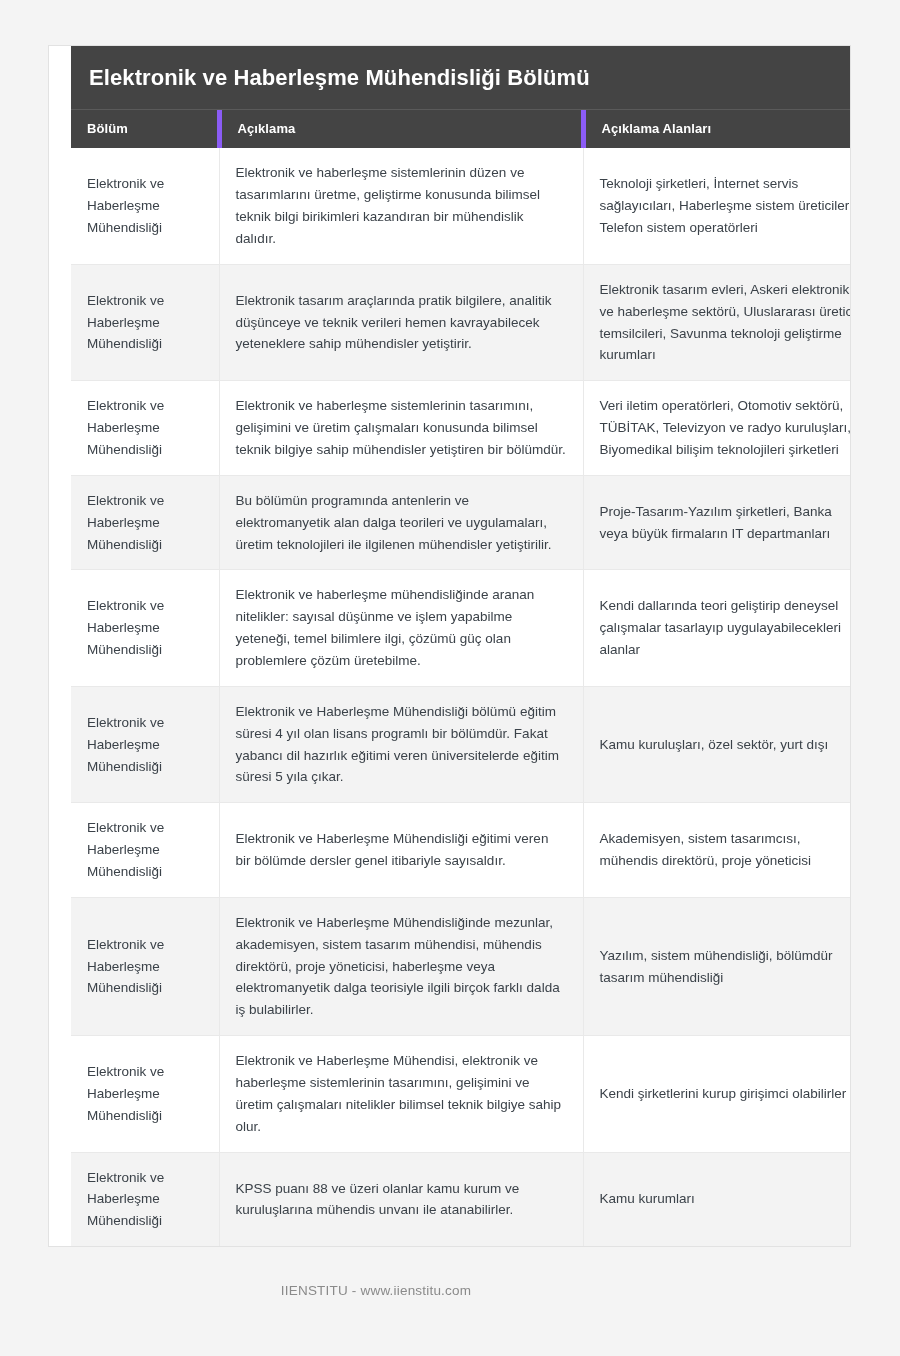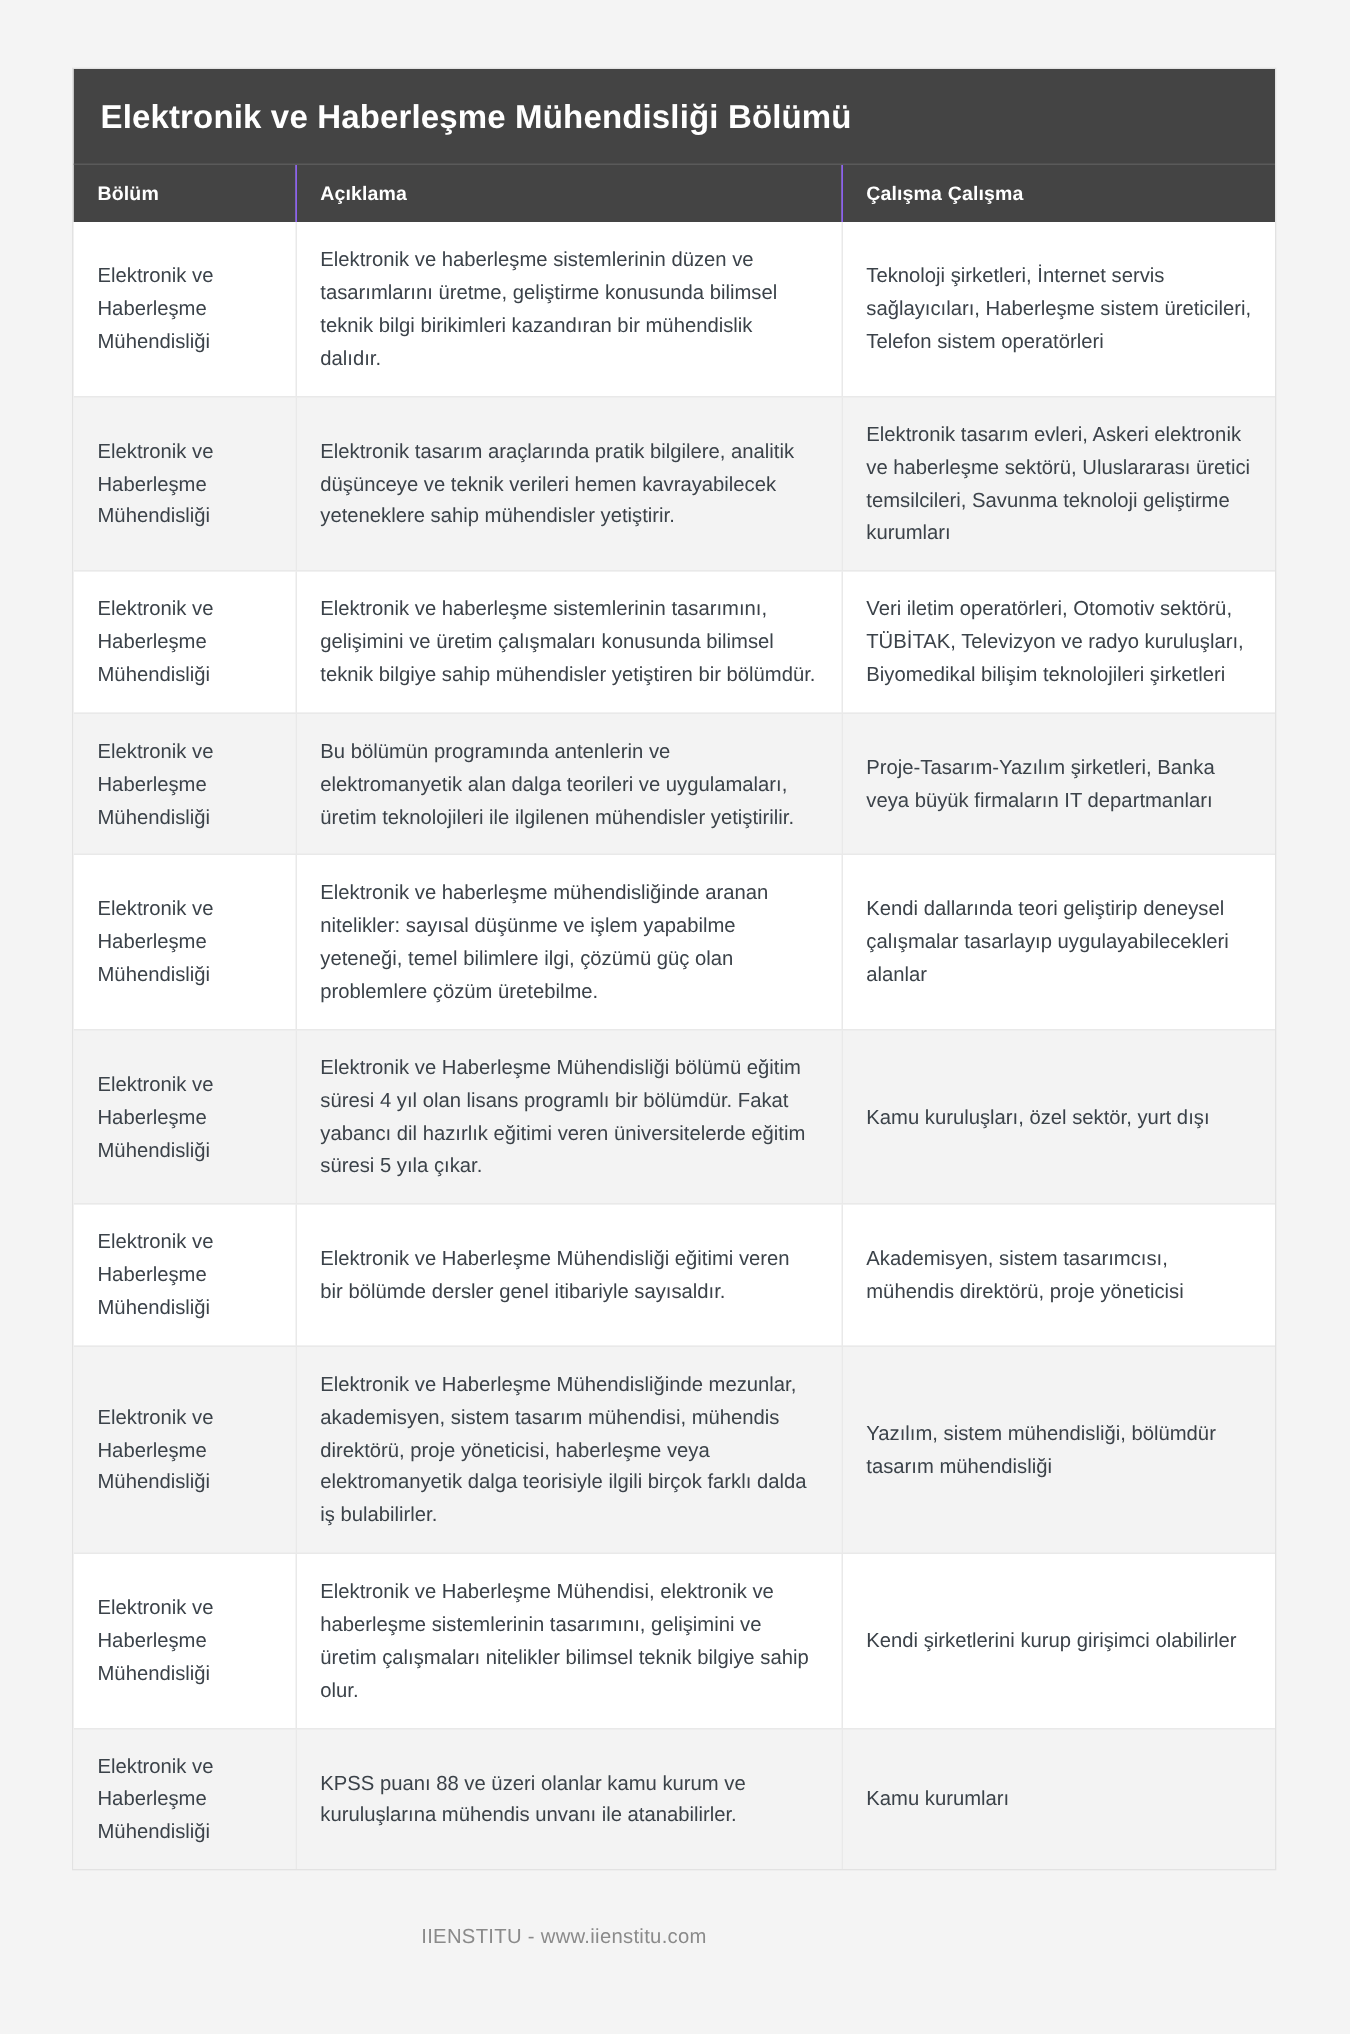--- a/index.html
+++ b/index.html
@@ -23,20 +23,21 @@
 
   .table-card {
     position: absolute;
     left: 48px;
     top: 45px;
     width: 803px;
     background: #ffffff;
     border: 1px solid #e2e2e2;
     box-sizing: border-box;
     overflow: hidden;
+    padding-left: 22px;
   }
 
   .title-bar {
     background: #444444;
     padding: 19px 18px 18px 18px;
     border-bottom: 1px solid #5a5a5a;
   }
   .title-bar h1 {
     margin: 0;
     font-size: 22px;
@@ -52,21 +53,21 @@
     table-layout: fixed;
   }
 
   table.dept-table thead th {
     background: #444444;
     color: #ffffff;
     font-size: 13px;
     font-weight: bold;
     text-align: left;
     padding: 11px 16px 12px 16px;
-    border-right: 1px solid #8b5cf6;
+    border-right: 5px solid #8b5cf6;
     vertical-align: middle;
     letter-spacing: 0.1px;
   }
   table.dept-table thead th:last-child {
     border-right: none;
   }
 
   table.dept-table tbody td {
     font-size: 13.5px;
     color: #3b4249;
@@ -116,21 +117,21 @@
     <table class="dept-table">
       <colgroup>
         <col class="c-bolum">
         <col class="c-aciklama">
         <col class="c-alan">
       </colgroup>
       <thead>
         <tr>
           <th>Bölüm</th>
           <th>Açıklama</th>
-          <th>Çalışma Çalışma</th>
+          <th>Açıklama Alanları</th>
         </tr>
       </thead>
       <tbody>
         <tr>
           <td>Elektronik ve Haberleşme Mühendisliği</td>
           <td>Elektronik ve haberleşme sistemlerinin düzen ve tasarımlarını üretme, geliştirme konusunda bilimsel teknik bilgi birikimleri kazandıran bir mühendislik dalıdır.</td>
           <td>Teknoloji şirketleri, İnternet servis sağlayıcıları, Haberleşme sistem üreticileri, Telefon sistem operatörleri</td>
         </tr>
         <tr class="alt">
           <td>Elektronik ve Haberleşme Mühendisliği</td>

